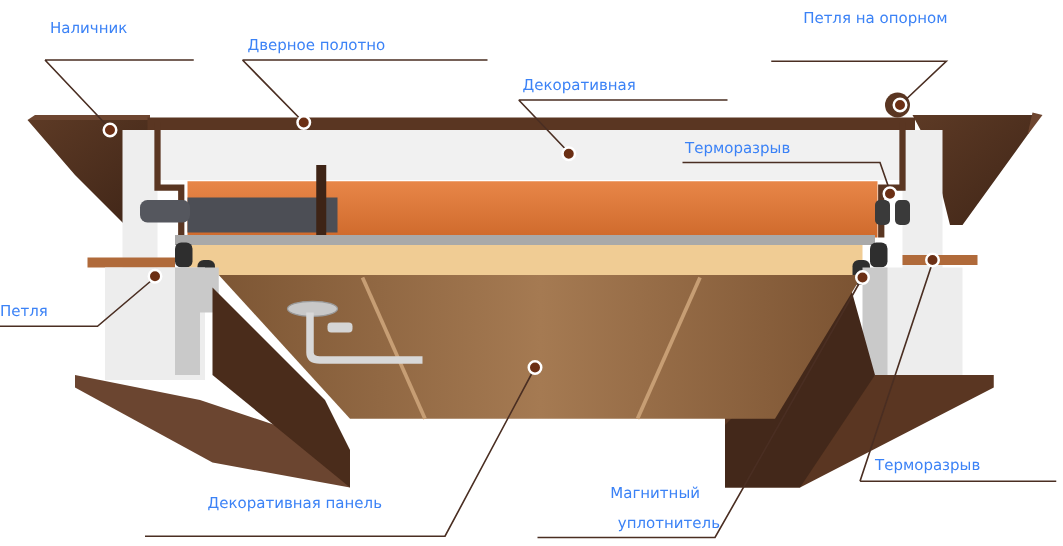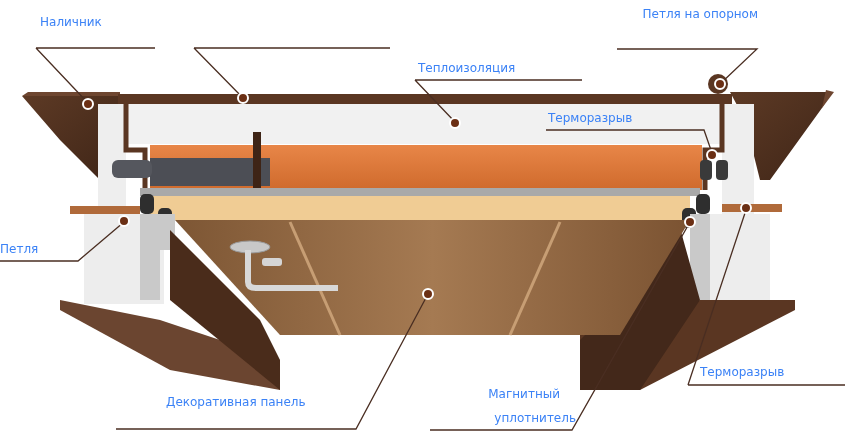--- a/index.html
+++ b/index.html
@@ -132,22 +132,23 @@
       <circle cx="720" cy="84" r="5"></circle>
       <circle cx="712" cy="155" r="5"></circle>
       <circle cx="124" cy="221" r="5"></circle>
       <circle cx="428" cy="294" r="5"></circle>
       <circle cx="690" cy="222" r="5"></circle>
       <circle cx="746" cy="208" r="5"></circle>
     </g>
   </svg>
 
   <div class="label" style="left:40px; top:12px;">Наличник</div>
+  <div class="label" style="left:198px; top:26px;">Дверное полотно</div>
   <div class="label right" style="right:92px; top:4px;">Петля на опорном</div>
-  <div class="label" style="left:418px; top:58px;">Теплоизоляция</div>
+  <div class="label" style="left:418px; top:58px;">Декоративная</div>
   <div class="label" style="left:548px; top:108px;">Терморазрыв</div>
   <div class="label" style="left:0px; top:239px;">Петля</div>
   <div class="label" style="left:118px; top:392px;margin-left:48px;">Декоративная панель</div>
   <div class="label right" style="right:290px; top:384px;">Магнитный</div>
   <div class="label right" style="right:274px; top:408px;">уплотнитель</div>
   <div class="label" style="left:700px; top:362px;">Терморазрыв</div>
 
 </div>
 
 </body></html>

